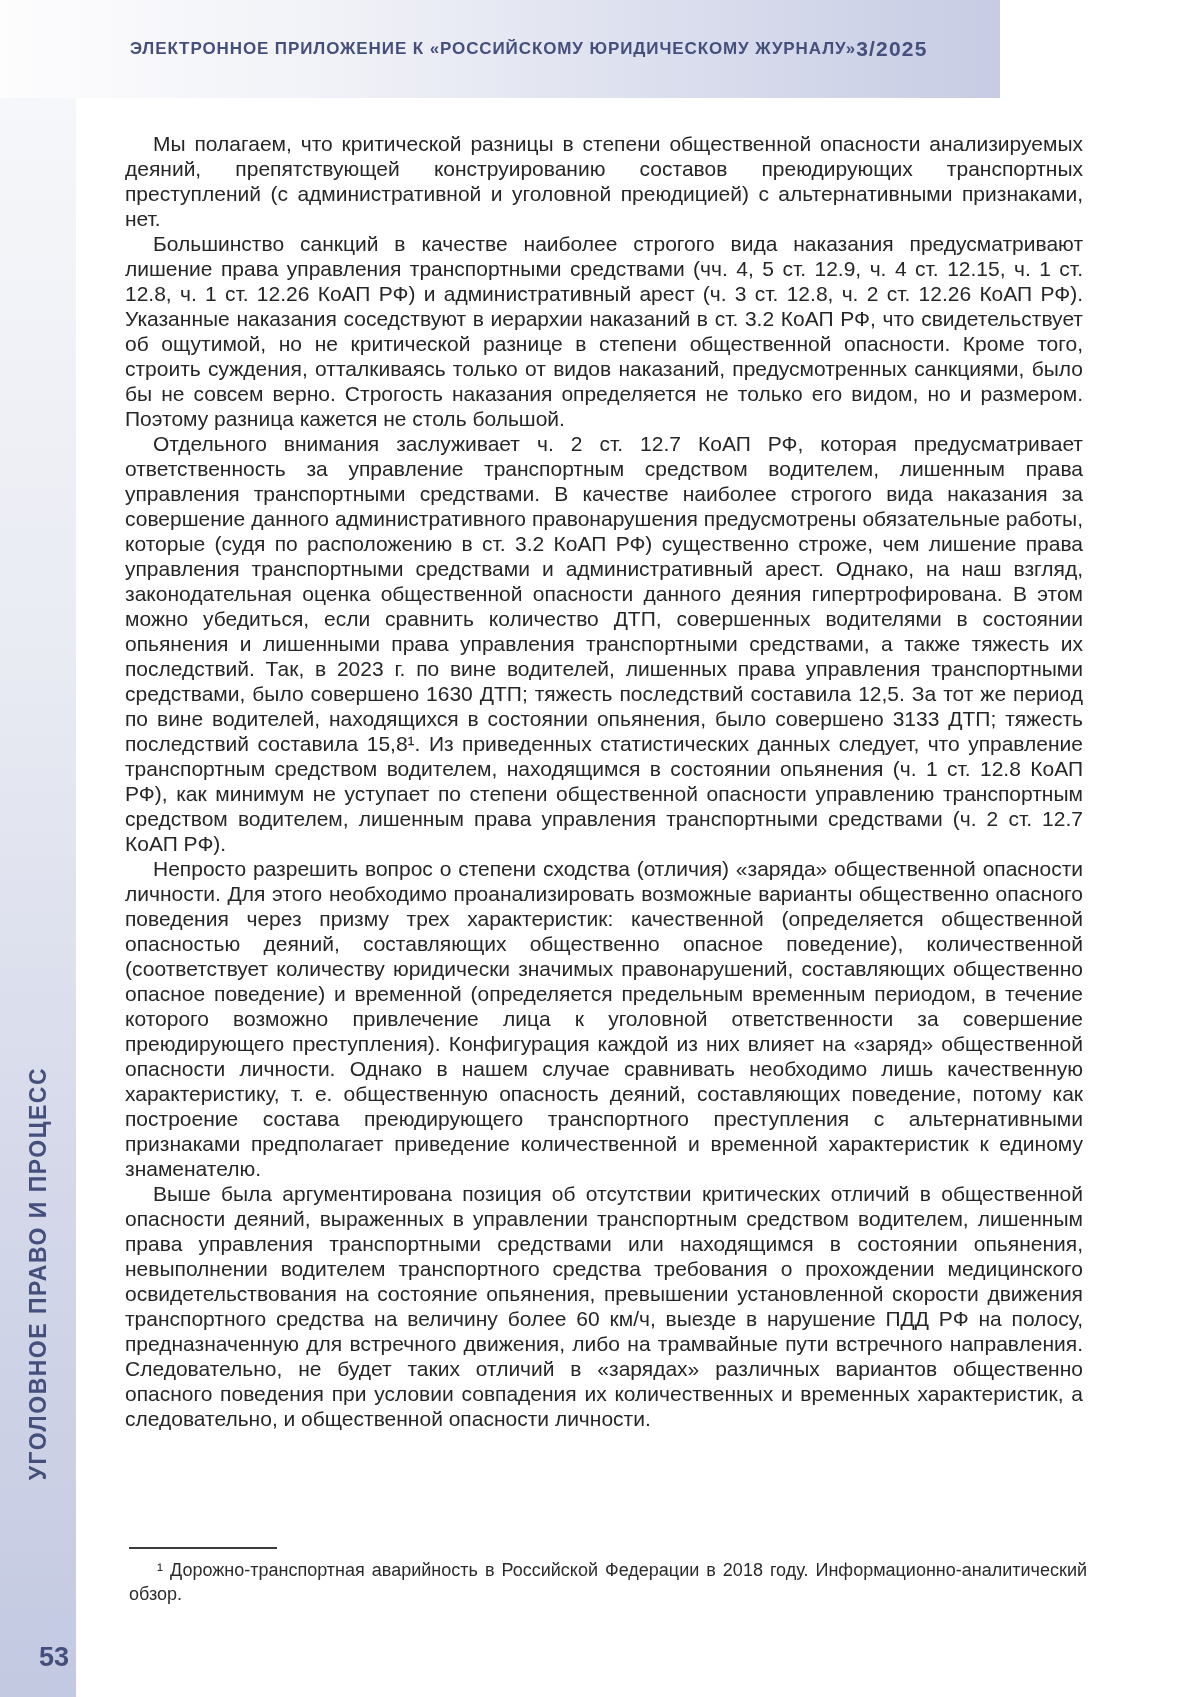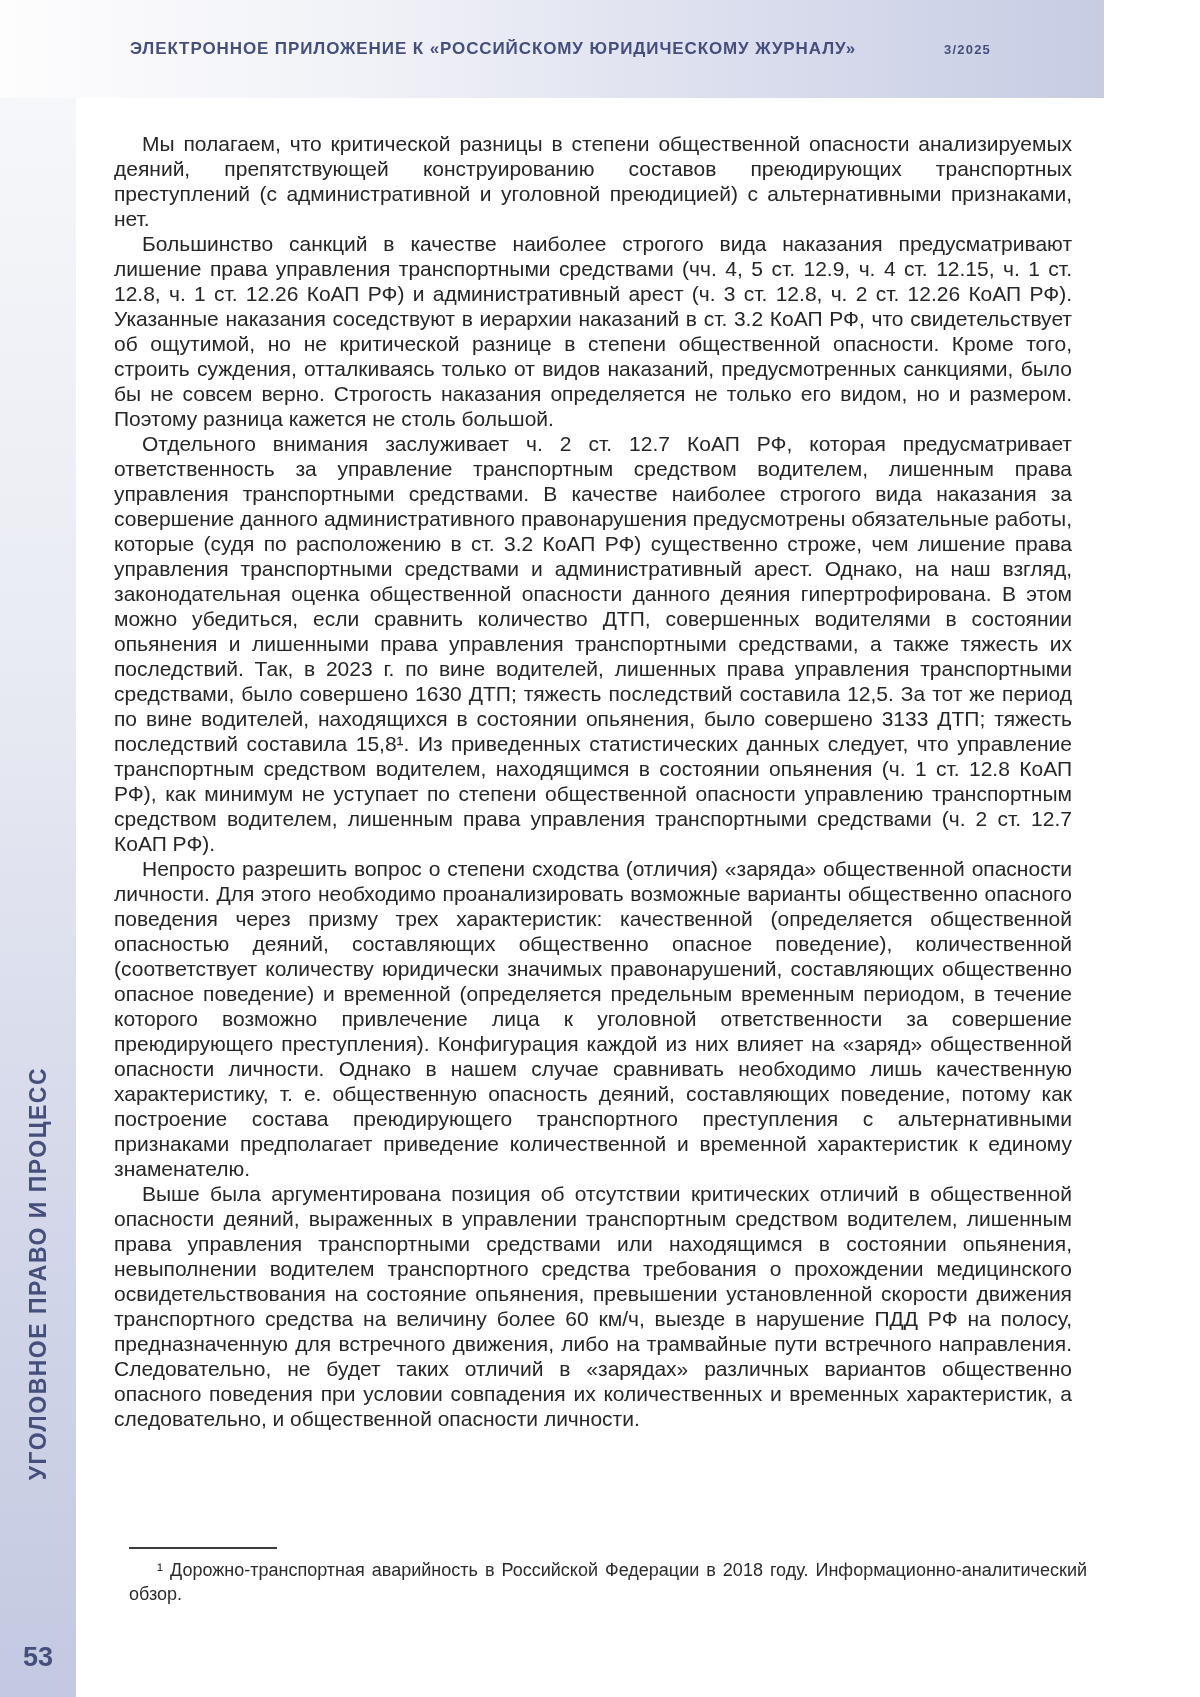--- a/index.html
+++ b/index.html
@@ -13,42 +13,41 @@
     height: 1697px;
     background: #ffffff;
     overflow: hidden;
     font-family: "Liberation Sans", sans-serif;
   }
 
   
   .header-band {
     position: absolute;
     left: 0; top: 0;
-    width: 1104px; height: 98px;
+    width: 1000px; height: 98px;
     background: linear-gradient(90deg, #fdfdfe 0%, #f0f1f7 35%, #dcdfee 65%, #c7cce4 100%);
     display: flex;
     align-items: center;
     justify-content: space-between;
     box-sizing: border-box;
     padding: 0 113px 0 130px;
   }
   .journal-title {
     font-size: 17px;
     font-weight: bold;
     letter-spacing: 0.9px;
     color: #454f7c;
     white-space: nowrap;
   }
   .issue-number {
-    font-size: 13px;
+    font-size: 21px;
     font-weight: bold;
     letter-spacing: 1.2px;
     color: #454f7c;
     white-space: nowrap;
-    margin-left: 43px;
   }
 
   
   .sidebar {
     position: absolute;
     left: 0; top: 98px;
     width: 76px; height: 1599px;
     background: linear-gradient(180deg, #f6f7fa 0%, #e9ebf3 35%, #d3d7e9 70%, #c3c9e1 100%);
   }
   .sidebar-section {
@@ -63,32 +62,32 @@
     writing-mode: vertical-rl;
     transform: rotate(180deg);
     white-space: nowrap;
     font-size: 23px;
     font-weight: bold;
     letter-spacing: 1.5px;
     color: #454f7c;
   }
   .page-number {
     position: absolute;
-    left: 0; top: 1544px;      
+    left: 16px; top: 1544px;      
     width: 76px;
     text-align: center;
     font-size: 27px;
     font-weight: bold;
     color: #454f7c;
   }
 
   
   .article {
     position: absolute;
-    left: 114px; top: 131px;
+    left: 125px; top: 131px;
     width: 958px;
     color: #262626;
     font-size: 21px;
     line-height: 25px;
     text-align: justify;
   }
   .article p {
     margin: 0;
     text-indent: 28px;
   }

